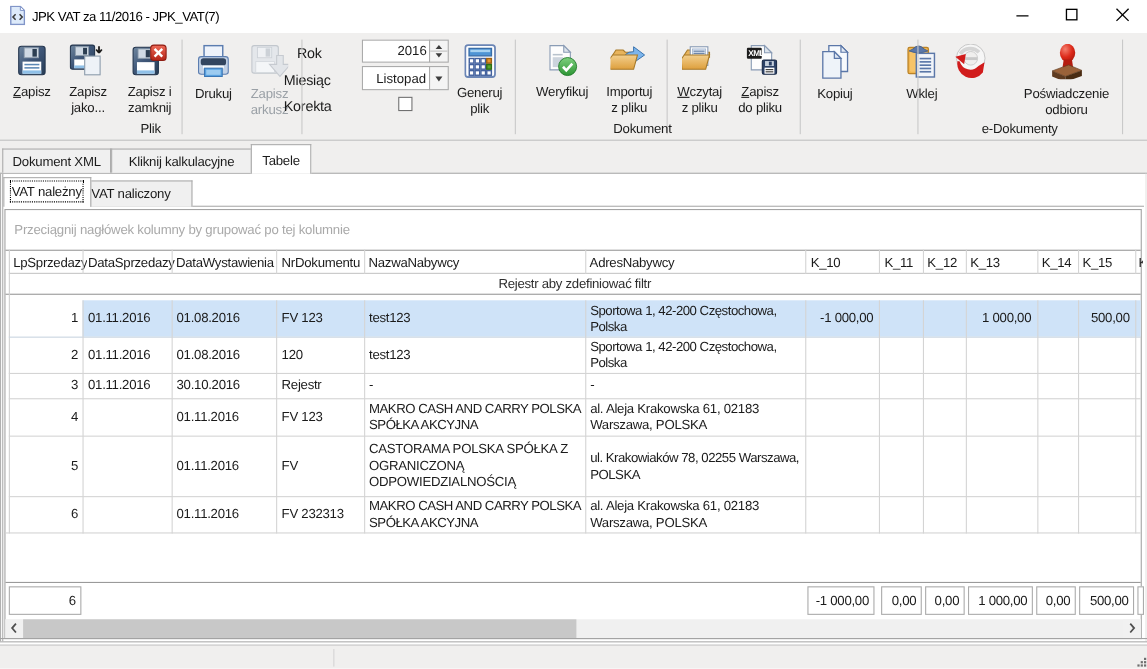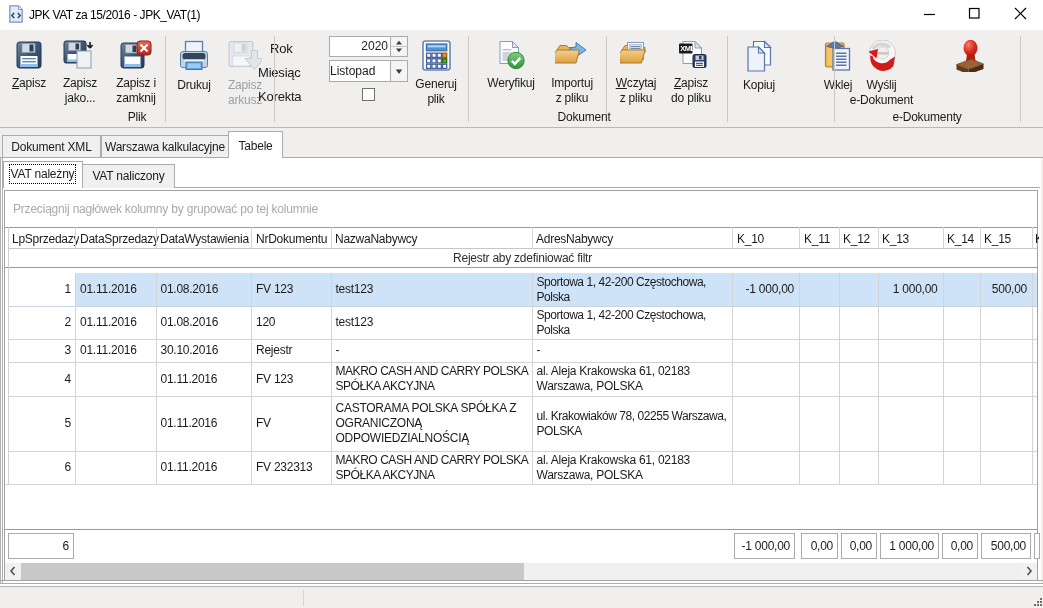--- a/index.html
+++ b/index.html
@@ -20,21 +20,21 @@
 .sbox{position:absolute;top:533px;height:26px;border:1px solid #ababab;background:#fff;box-sizing:border-box;line-height:24px;text-align:right;padding-right:4px;font-size:12px;letter-spacing:-0.25px}
 </style></head>
 <body>
 
 <div class="abs" style="left:0;top:0;width:1043px;height:30px;background:#fff"></div>
 <svg class="abs" style="left:9px;top:5px" width="14" height="18" viewBox="0 0 14 18">
 <path d="M0.8 0.8 h8.7 l3.7 3.7 v12.7 h-12.4 z" fill="#ddeafa" stroke="#8195c8" stroke-width="1.3"></path>
 <path d="M9.5 0.8 l3.7 3.7 h-3.7 z" fill="#f8fbff" stroke="#8195c8" stroke-width="0.9"></path>
 <path d="M5.2 8 l-2.4 2.5 2.4 2.5 M8.8 8 l2.4 2.5 -2.4 2.5" fill="none" stroke="#3c3c3c" stroke-width="1.4"></path>
 </svg>
-<div class="abs" style="left:29px;top:8px;font-size:12px;color:#000;letter-spacing:-0.45px">JPK VAT za 15/2016 - JPK_VAT(1)</div>
+<div class="abs" style="left:29px;top:8px;font-size:12px;color:#000;letter-spacing:-0.45px">JPK VAT za 11/2016 - JPK_VAT(7)</div>
 <svg class="abs" style="left:920px;top:4px" width="112" height="22" viewBox="0 0 112 22">
   <line x1="4" y1="10.5" x2="15" y2="10.5" stroke="#000" stroke-width="1.2"></line>
   <rect x="49.5" y="4.5" width="9.5" height="9.5" fill="none" stroke="#000" stroke-width="1.2"></rect>
   <line x1="95" y1="4" x2="106" y2="15" stroke="#000" stroke-width="1.2"></line>
   <line x1="106" y1="4" x2="95" y2="15" stroke="#000" stroke-width="1.2"></line>
 </svg>
 
 <div class="abs" style="left:0;top:30px;width:1043px;height:97px;background:#f0efee;border-bottom:1px solid #b8b8b8"></div>
 <svg width="0" height="0" style="position:absolute">
     <defs>
@@ -215,75 +215,75 @@
   </div>
 <div class="tb" style="left:836px;width:91px">
 <svg width="30" height="32" viewBox="0 0 30 32">
 <circle cx="15.5" cy="13" r="13" fill="#f6f6f6" stroke="#c0c0c0" stroke-width="0.8"></circle>
 <circle cx="15.5" cy="13" r="6.2" fill="#f0efee" stroke="#c9c9c9" stroke-width="0.8"></circle>
 <path d="M6 9 a11 11 0 0 1 17 -1.5" fill="none" stroke="#d5d5d5" stroke-width="3.5"></path>
 <rect x="10" y="12" width="11.5" height="2.6" fill="#c9c9c9"></rect>
 <path d="M5.5 16 A10 10 0 0 0 22.5 20 l5.5 -3.5 -1.5 9.5 a13 13 0 0 1 -23 -10.5 z" fill="#d11c1c"></path>
 <path d="M1.5 11.5 l9.5 -2.5 -1.5 9.5 z" fill="#d11c1c"></path>
 </svg>
-<div class="lbl">Wyślij<br>e-Dokument</div>
   </div>
 <div class="tb" style="left:919px;width:101px">
 <svg width="30" height="32" viewBox="0 0 30 32">
 <defs>
         <radialGradient id="gknob" cx="0.35" cy="0.3" r="0.9">
           <stop offset="0" stop-color="#f47f6e"></stop>
           <stop offset="0.5" stop-color="#dd2a1a"></stop>
           <stop offset="1" stop-color="#9e1408"></stop>
         </radialGradient>
       </defs>
 <ellipse cx="15.5" cy="8" rx="7" ry="8.2" fill="url(#gknob)"></ellipse>
 <path d="M12 14 h7.5 l1 7 h-9.5 z" fill="#b41d10"></path>
 <path d="M1.5 24.5 l15 -5.5 l12 5 l-15 5.5 z" fill="#9a6239" stroke="#5e3a1e" stroke-width="0.6"></path>
 <path d="M1.5 24.5 l12 5 v5 l-12 -5 z" fill="#5f3b20"></path>
 <path d="M28.5 24 l-15 5.5 v5 l15 -5.5 z" fill="#4a2c12"></path>
 </svg>
+<div class="lbl">Poświadczenie<br>odbioru</div>
   </div>
 
 <div class="fldlbl" style="left:270px;top:41px;width:55px">Rok</div>
 <div class="fldlbl" style="left:258px;top:65px;width:67px">Miesiąc</div>
 <div class="fldlbl" style="left:258px;top:89px;width:67px">Korekta</div>
-<div class="abs" style="left:329px;top:36px;width:62px;height:21px;background:#fff;border:1px solid #ababab;box-sizing:border-box;line-height:19px;text-align:right;padding-right:2px">2020</div>
+<div class="abs" style="left:329px;top:36px;width:62px;height:21px;background:#fff;border:1px solid #ababab;box-sizing:border-box;line-height:19px;text-align:right;padding-right:2px">2016</div>
 <div class="abs" style="left:390px;top:36px;width:18px;height:21px;background:#f4f4f4;border:1px solid #ababab;box-sizing:border-box">
 <svg width="16" height="19" viewBox="0 0 16 19">
       <path d="M8 3.8 l3 3.8 h-6 z" fill="#3c3c3c"></path>
       <path d="M8 15.2 l3 -3.8 h-6 z" fill="#3c3c3c"></path>
       <line x1="0" y1="9.5" x2="16" y2="9.5" stroke="#c6c6c6"></line>
     </svg></div>
-<div class="abs" style="left:329px;top:60px;width:62px;height:22px;background:#fff;border:1px solid #ababab;box-sizing:border-box;line-height:20px;padding-left:0">Listopad</div>
+<div class="abs" style="left:329px;top:60px;width:62px;height:22px;background:#fff;border:1px solid #ababab;box-sizing:border-box;line-height:20px;padding-left:12px">Listopad</div>
 <div class="abs" style="left:390px;top:60px;width:18px;height:22px;background:#f4f4f4;border:1px solid #ababab;box-sizing:border-box">
 <svg width="16" height="20" viewBox="0 0 16 20">
       <path d="M8 13 l3.2 -4.5 h-6.4 z" fill="#3c3c3c"></path>
     </svg></div>
 <div class="abs" style="left:362px;top:88px;width:13px;height:13px;background:#fff;border:1px solid #707070;box-sizing:border-box"></div>
 <div class="sep" style="left:165px"></div>
 <div class="sep" style="left:274px"></div>
 <div class="sep" style="left:468px"></div>
 <div class="sep" style="left:606px"></div>
 <div class="sep" style="left:727px"></div>
 <div class="sep" style="left:834px"></div>
 <div class="sep" style="left:1020px"></div>
 <div class="gl" style="left:87px;width:100px">Plik</div>
 <div class="gl" style="left:534px;width:100px">Dokument</div>
 <div class="gl" style="left:877px;width:100px">e-Dokumenty</div>
 
 <div class="abs" style="left:0;top:128px;width:1043px;height:30px;background:#f0efee"></div>
 <div class="abs" style="left:2px;top:158px;width:1039px;height:425px;background:#fff;border-left:1px solid #acacac;border-right:1px solid #acacac"></div>
 <div class="abs" style="left:0;top:157px;width:1043px;height:1px;background:#acacac"></div>
 <div class="abs" style="left:2px;top:135px;width:99px;height:22px;background:#f0f0f0;border:1px solid #acacac;border-bottom:none;box-sizing:border-box;text-align:center;line-height:22px;letter-spacing:-0.2px">Dokument XML</div>
-<div class="abs" style="left:101px;top:135px;width:128px;height:22px;background:#f0f0f0;border:1px solid #acacac;border-bottom:none;box-sizing:border-box;text-align:center;line-height:22px;letter-spacing:-0.2px">Warszawa kalkulacyjne</div>
+<div class="abs" style="left:101px;top:135px;width:128px;height:22px;background:#f0f0f0;border:1px solid #acacac;border-bottom:none;box-sizing:border-box;text-align:center;line-height:22px;letter-spacing:-0.2px">Kliknij kalkulacyjne</div>
 <div class="abs" style="left:228px;top:131px;width:55px;height:27px;background:#fff;border:1px solid #acacac;border-bottom:none;box-sizing:border-box;text-align:center;line-height:29px;letter-spacing:-0.2px">Tabele</div>
 
 <div class="abs" style="left:82px;top:187px;width:958px;height:1px;background:#acacac"></div>
-<div class="abs" style="left:82px;top:164px;width:93px;height:24px;background:#f0f0f0;border:1px solid #acacac;border-bottom:none;box-sizing:border-box;text-align:center;line-height:23px;letter-spacing:-0.2px">VAT naliczony</div>
+<div class="abs" style="left:82px;top:164px;width:93px;height:24px;background:#f0f0f0;border:1px solid #acacac;border-bottom:none;box-sizing:border-box;line-height:23px;letter-spacing:-0.2px">VAT naliczony</div>
 <div class="abs" style="left:3px;top:161px;width:80px;height:27px;background:#fff;border:1px solid #acacac;border-bottom:none;box-sizing:border-box"></div>
 <div class="abs" style="left:9px;top:164px;width:67px;height:20px;border:1px dotted #000;box-sizing:border-box;text-align:center;line-height:19px;letter-spacing:-0.2px">VAT należny</div>
 <div class="abs" style="left:1041px;top:158px;width:2px;height:425px;background:#f0efee"></div>
 <div class="abs" style="left:0;top:158px;width:1px;height:425px;background:#b0b0b0"></div>
 
 <div class="abs" style="left:4px;top:190px;width:1034px;height:391px;background:#fff;border:1px solid #a3a3a3;box-sizing:border-box"></div>
 <div class="abs" style="left:13px;top:202px;font-size:12px;color:#a9a9a9;letter-spacing:-0.2px">Przeciągnij nagłówek kolumny by grupować po tej kolumnie</div>
 
 <div class="abs" style="left:5px;top:227px;width:1032px;height:1px;background:#9a9a9a"></div>
 <div class="abs" style="left:8px;top:248px;width:1029px;height:1px;background:#c6c6c6"></div>

